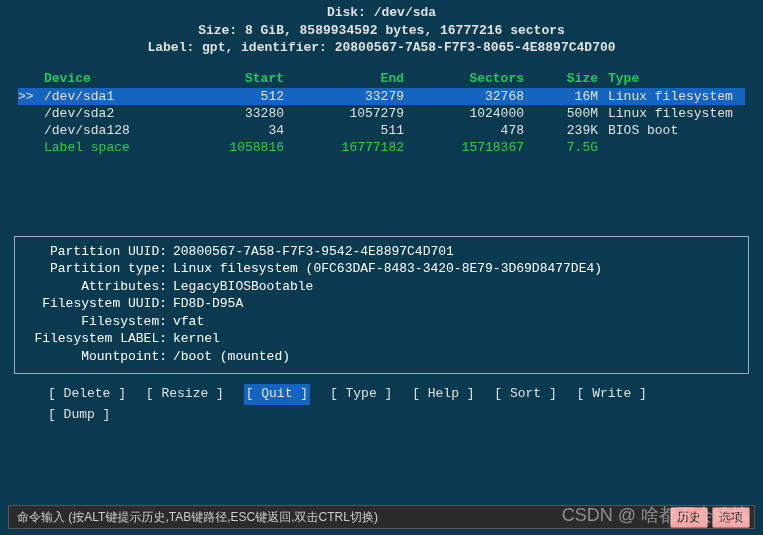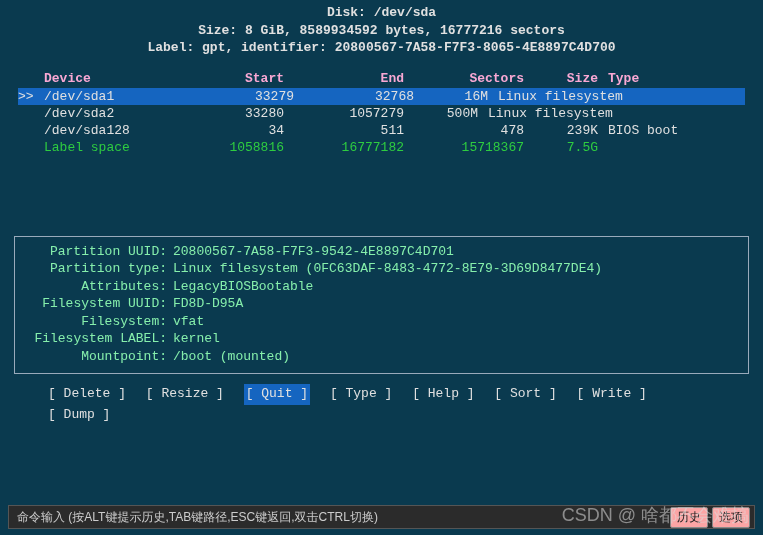--- a/index.html
+++ b/index.html
@@ -23,21 +23,21 @@
     font-weight: bold;
     line-height: 1.35;
     padding-bottom: 12px;
   }
   .table {
     padding: 0 18px;
   }
   .thead {
     display: flex;
     font-weight: bold;
-    color: #f9a8d4;
+    color: #22c55e;
     padding: 2px 0;
   }
   .row {
     display: flex;
     padding: 1px 0;
     color: #e0e0e0;
   }
   .row.selected {
     background: #1565c0;
   }
@@ -47,21 +47,21 @@
   .c-start{ width: 110px; text-align: right; }
   .c-end  { width: 120px; text-align: right; }
   .c-sec  { width: 120px; text-align: right; }
   .c-size { width: 80px;  text-align: right; padding-right: 6px;}
   .c-type { flex: 1; text-align: left; padding-left: 4px;}
   .details {
     margin: 80px 14px 0 14px;
     border: 1px solid #9ab;
     padding: 6px 8px 8px 8px;
     line-height: 1.35;
-    color: #86efac;
+    color: #ffffff;
   }
   .kv { display: flex; }
   .kv .k { width: 150px; text-align: right; padding-right: 6px; }
   .kv .v { flex: 1; }
   .menu {
     padding: 10px 28px 6px 48px;
     color: #e0e0e0;
     line-height: 1.6;
   }
   .mitem { display: inline-block; margin-right: 12px; }
@@ -117,30 +117,32 @@
       <span class="c-start">Start</span>
       <span class="c-end">End</span>
       <span class="c-sec">Sectors</span>
       <span class="c-size">Size</span>
       <span class="c-type">Type</span>
     </div>
     <div id="rows">
         <div class="row selected">
           <span class="c-mark">&gt;&gt;</span>
           <span class="c-dev">/dev/sda1</span>
+          <span class="c-start">512</span>
           <span class="c-end">33279</span>
           <span class="c-sec">32768</span>
           <span class="c-size">16M</span>
           <span class="c-type">Linux filesystem</span>
         </div>
         <div class="row">
           <span class="c-mark"></span>
           <span class="c-dev">/dev/sda2</span>
           <span class="c-start">33280</span>
           <span class="c-end">1057279</span>
+          <span class="c-sec">1024000</span>
           <span class="c-size">500M</span>
           <span class="c-type">Linux filesystem</span>
         </div>
         <div class="row">
           <span class="c-mark"></span>
           <span class="c-dev">/dev/sda128</span>
           <span class="c-start">34</span>
           <span class="c-end">511</span>
           <span class="c-sec">478</span>
           <span class="c-size">239K</span>
@@ -158,21 +160,21 @@
       </div>
   </div>
 
   <div class="details">
     <div class="kv">
         <span class="k">Partition UUID:</span>
         <span class="v">20800567-7A58-F7F3-9542-4E8897C4D701</span>
       </div>
     <div class="kv">
         <span class="k">Partition type:</span>
-        <span class="v">Linux filesystem (0FC63DAF-8483-4772-8E79-3D69D8477DE4)</span>
+        <span class="v">Linux filesystem (0FC63DAF-8483-3420-8E79-3D69D8477DE4)</span>
       </div>
     <div class="kv">
         <span class="k">Attributes:</span>
         <span class="v">LegacyBIOSBootable</span>
       </div>
     <div class="kv">
         <span class="k">Filesystem UUID:</span>
         <span class="v">FD8D-D95A</span>
       </div>
     <div class="kv">

